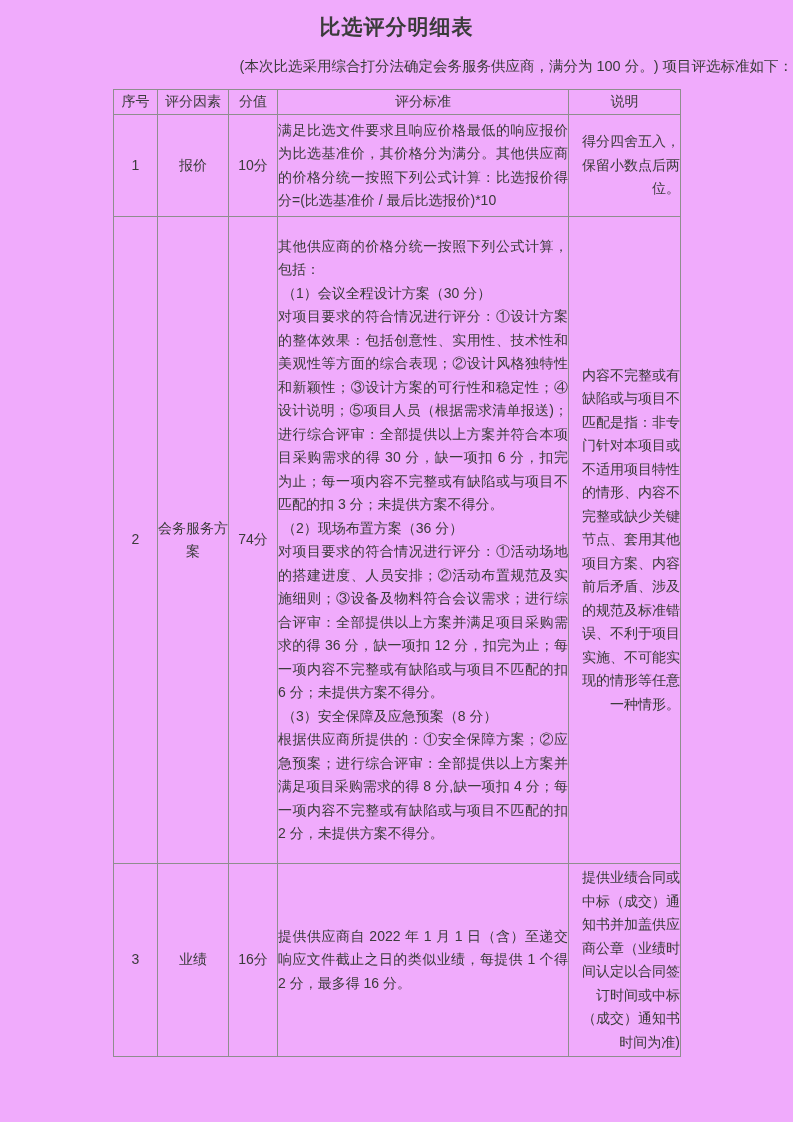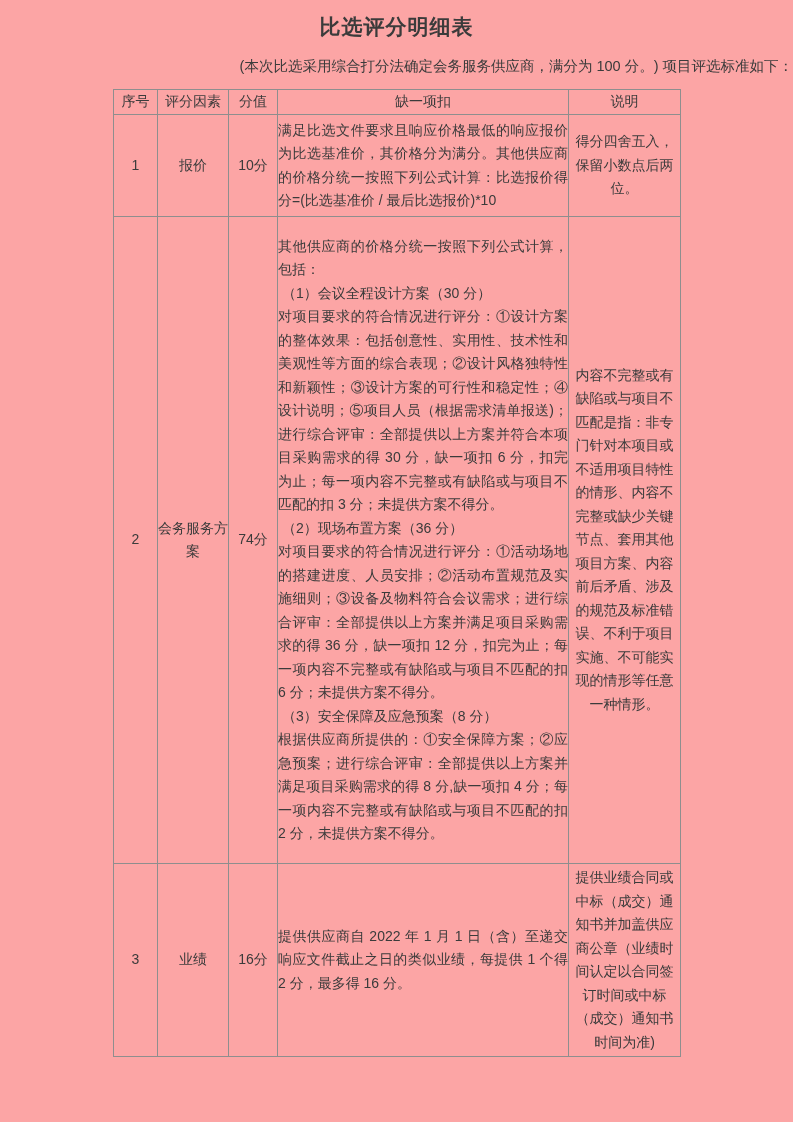--- a/index.html
+++ b/index.html
@@ -4,21 +4,21 @@
 <style>
   html, body {
     margin: 0;
     padding: 0;
     background: #ffffff;
   }
   .page {
     position: relative;
     width: 793px;
     height: 1122px;
-    background: #fca5a5;
+    background: #f0abfc;
     font-family: "Liberation Sans", sans-serif;
     color: #3b3b3b;
     overflow: hidden;
   }
   .doc-title {
     position: absolute;
     top: 13px;
     left: 0;
     width: 793px;
     text-align: center;
@@ -65,21 +65,21 @@
   }
   td.ccell {
     text-align: center;
     padding: 0 4px;
   }
   td.crit {
     text-align: justify;
     padding: 3px 8px;
   }
   td.note {
-    text-align: center;
+    text-align: right;
     padding: 3px 5px;
     margin-left: 28px;
   }
   td.crit p, td.note p {
     margin: 0;
   }
   td.crit p.sub {
     text-indent: 4px;
   }
 </style>
@@ -99,21 +99,21 @@
       <col style="width:49px">
       <col style="width:291px">
       <col style="width:112px">
     </colgroup>
 
     <tbody>
         <tr class="r-header">
       <th class="hcell">序号</th>
       <th class="hcell">评分因素</th>
       <th class="hcell">分值</th>
-      <th class="hcell">缺一项扣</th>
+      <th class="hcell">评分标准</th>
       <th class="hcell">说明</th>
     </tr>
 
     <tr class="r1">
       <td class="ccell">1</td>
       <td class="ccell">报价</td>
       <td class="ccell">10分</td>
       <td class="crit">
         <p>满足比选文件要求且响应价格最低的响应报价为比选基准价，其价格分为满分。其他供应商的价格分统一按照下列公式计算：比选报价得分=(比选基准价 / 最后比选报价)*10</p>
       </td>

